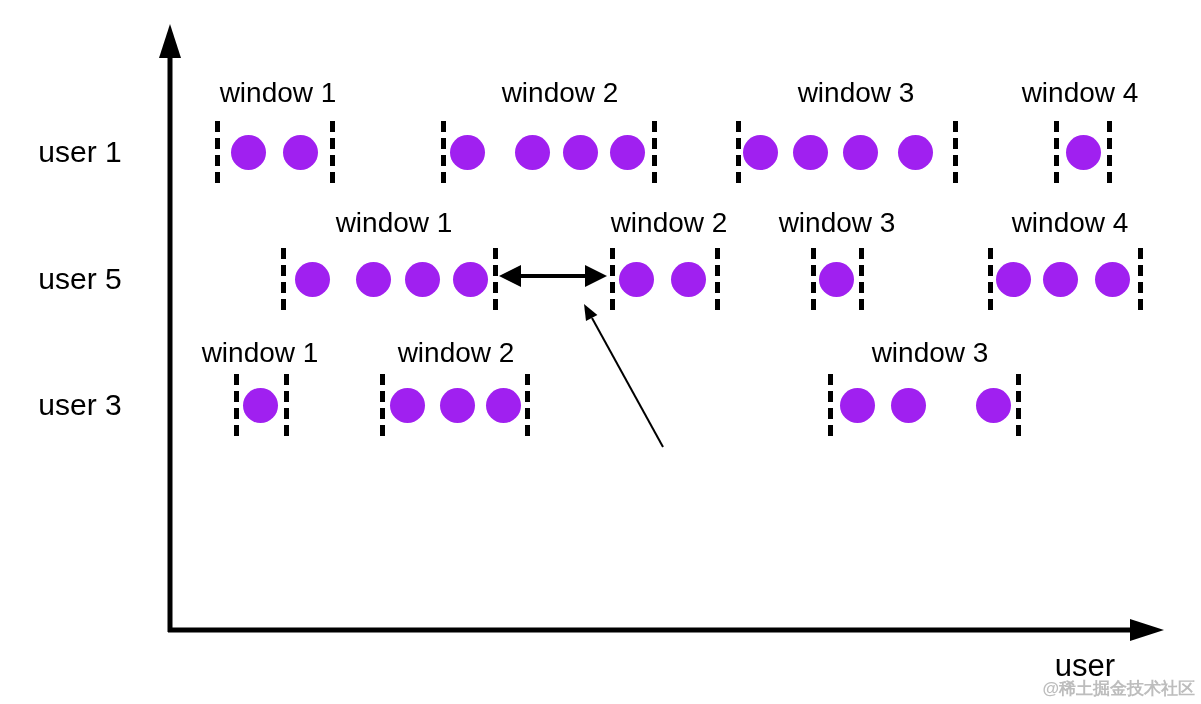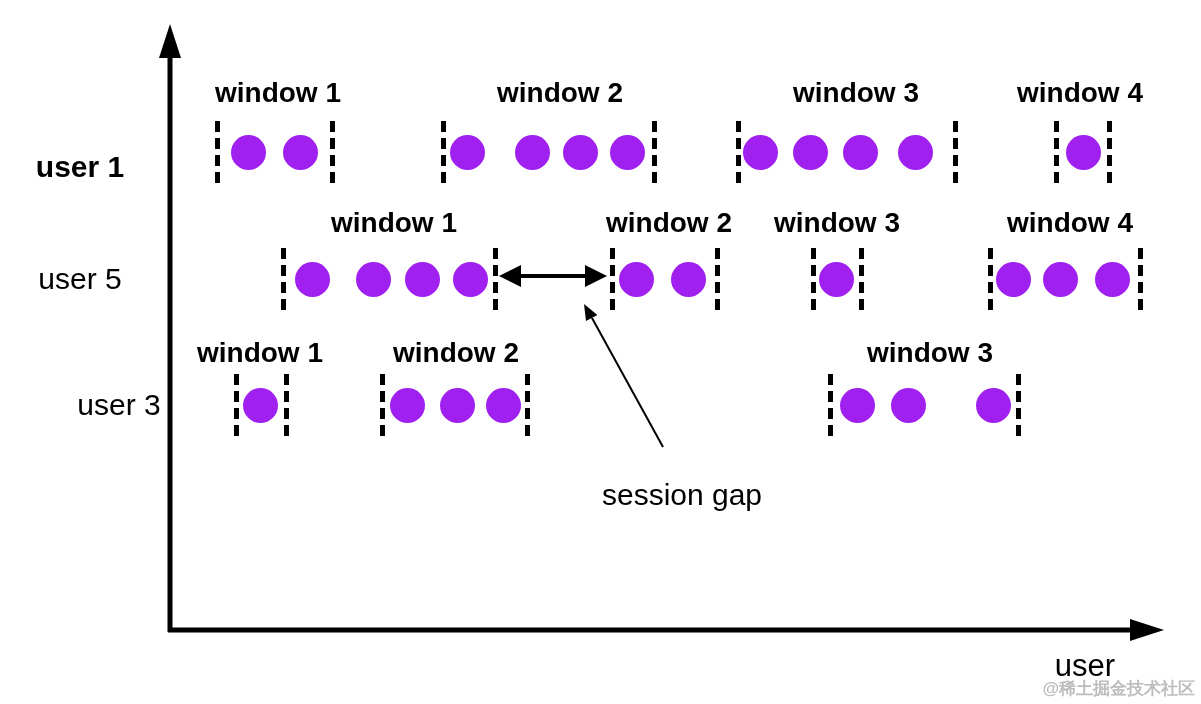--- a/index.html
+++ b/index.html
@@ -8,21 +8,21 @@
     position:relative; width:1201px; height:704px; background:#ffffff;
     font-family:"Liberation Sans", sans-serif; color:#000; overflow:hidden;
   }
   .overlay { position:absolute; left:0; top:0; width:1201px; height:704px; pointer-events:none; }
   .user-label {
     position:absolute; transform:translate(-50%,-50%);
     font-size:30px; white-space:nowrap;
   }
   .win-label {
     position:absolute; transform:translate(-50%,-50%);
-    font-size:28px; white-space:nowrap;font-weight:bold;
+    font-size:28px; white-space:nowrap;
   }
   .dash {
     position:absolute; width:5px; height:62px;
     background:repeating-linear-gradient(to bottom, var(--ink) 0 11px, transparent 11px 17px);
   }
   .dot {
     position:absolute; width:35px; height:35px; border-radius:50%;
     background:var(--dot);
   }
   .gap-label {
@@ -53,21 +53,21 @@
 
     <line x1="517" y1="276" x2="589" y2="276" stroke="#000" stroke-width="4"></line>
     <polygon points="499,276 521,265 521,287" fill="#000"></polygon>
     <polygon points="607,276 585,265 585,287" fill="#000"></polygon>
 
     <line x1="663" y1="447" x2="592" y2="318" stroke="#000" stroke-width="2"></line>
     <polygon points="584,304 597.4,314.9 586,321.1" fill="#000"></polygon>
   </svg>
 
   <div id="rows">
-      <div class="user-label" style="left: 80px; top: 167px; font-weight: bold;">user 1</div>
+      <div class="user-label" style="left: 80px; top: 152px;">user 1</div>
       <div class="win-label" style="left: 278px; top: 93px;">window 1</div>
       <div class="dash" style="left: 215px; top: 121px;"></div>
       <div class="dash" style="left: 330px; top: 121px;"></div>
       <div class="dot" style="left: 231px; top: 135px;"></div>
       <div class="dot" style="left: 283px; top: 135px;"></div>
       <div class="win-label" style="left: 560px; top: 93px;">window 2</div>
       <div class="dash" style="left: 441px; top: 121px;"></div>
       <div class="dash" style="left: 652px; top: 121px;"></div>
       <div class="dot" style="left: 450px; top: 135px;"></div>
       <div class="dot" style="left: 515px; top: 135px;"></div>
@@ -100,37 +100,36 @@
       <div class="win-label" style="left: 837px; top: 223px;">window 3</div>
       <div class="dash" style="left: 811px; top: 248px;"></div>
       <div class="dash" style="left: 859px; top: 248px;"></div>
       <div class="dot" style="left: 819px; top: 262px;"></div>
       <div class="win-label" style="left: 1070px; top: 223px;">window 4</div>
       <div class="dash" style="left: 988px; top: 248px;"></div>
       <div class="dash" style="left: 1138px; top: 248px;"></div>
       <div class="dot" style="left: 996px; top: 262px;"></div>
       <div class="dot" style="left: 1043px; top: 262px;"></div>
       <div class="dot" style="left: 1095px; top: 262px;"></div>
-      <div class="user-label" style="left: 80px; top: 405px; margin-left: 39px;">user 3</div>
+      <div class="user-label" style="left: 80px; top: 405px;">user 3</div>
       <div class="win-label" style="left: 260px; top: 353px;">window 1</div>
       <div class="dash" style="left: 234px; top: 374px;"></div>
       <div class="dash" style="left: 284px; top: 374px;"></div>
       <div class="dot" style="left: 243px; top: 388px;"></div>
       <div class="win-label" style="left: 456px; top: 353px;">window 2</div>
       <div class="dash" style="left: 380px; top: 374px;"></div>
       <div class="dash" style="left: 525px; top: 374px;"></div>
       <div class="dot" style="left: 390px; top: 388px;"></div>
       <div class="dot" style="left: 440px; top: 388px;"></div>
       <div class="dot" style="left: 486px; top: 388px;"></div>
       <div class="win-label" style="left: 930px; top: 353px;">window 3</div>
       <div class="dash" style="left: 828px; top: 374px;"></div>
       <div class="dash" style="left: 1016px; top: 374px;"></div>
       <div class="dot" style="left: 840px; top: 388px;"></div>
       <div class="dot" style="left: 891px; top: 388px;"></div>
       <div class="dot" style="left: 976px; top: 388px;"></div>
     </div>
 
-  <div class="gap-label">session gap</div>
 
   <div class="time-label">user</div>
 
   <div class="watermark">@稀土掘金技术社区</div>
 </div>
 
 </body></html>

